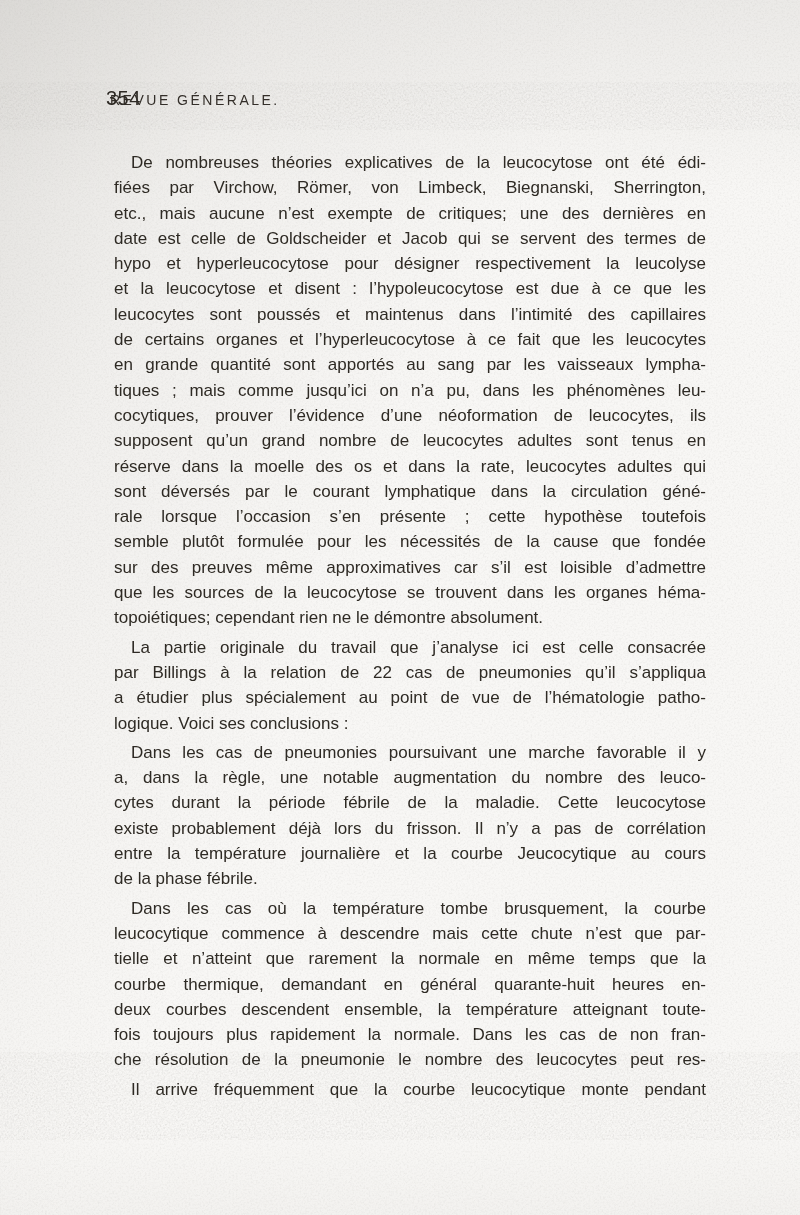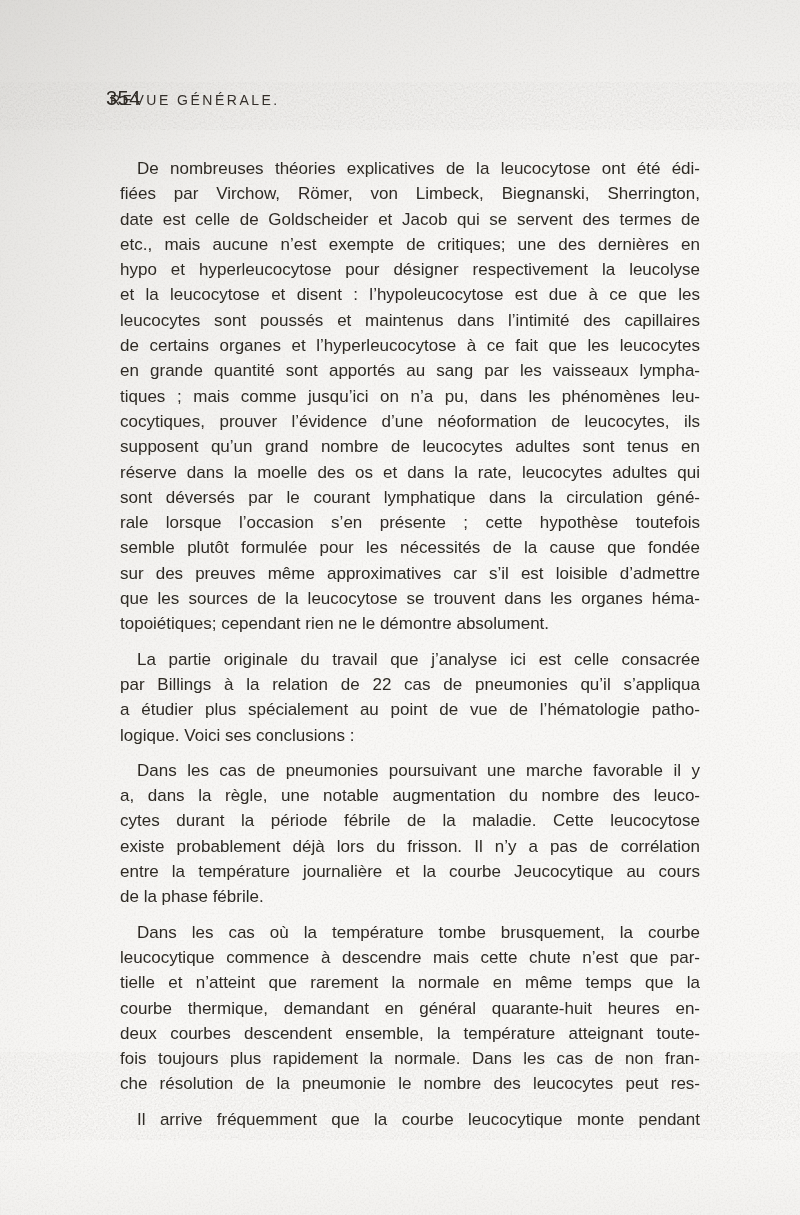--- a/index.html
+++ b/index.html
@@ -51,21 +51,21 @@
   .text-block {
     position: absolute;
     left: 110px;
     top: 146px;
     width: 600px;
     z-index: 1;
     font-size: 17px;
     line-height: 25.3px;
     color: #2e2a24;
   }
-  .para { margin: 10px; }
+  .para { margin: 4px; }
   .line {
     text-align: justify;
     text-align-last: justify;
   }
   .line.para-end { text-align-last: left; }
   .line.indent { text-indent: 17px; }
 </style>
 </head>
 <body>
 
@@ -85,22 +85,22 @@
 
   <div class="header">
     <span class="pagenum">354</span>
     <div class="running-title">REVUE GÉNÉRALE.</div>
   </div>
 
   <div class="text-block">
       <div class="para">
         <div class="line indent">De nombreuses théories explicatives de la leucocytose ont été édi-</div>
         <div class="line">fiées par Virchow, Römer, von Limbeck, Biegnanski, Sherrington,</div>
+        <div class="line">etc., mais aucune n’est exempte de critiques; une des dernières en</div>
         <div class="line">date est celle de Goldscheider et Jacob qui se servent des termes de</div>
-        <div class="line">etc., mais aucune n’est exempte de critiques; une des dernières en</div>
         <div class="line">hypo et hyperleucocytose pour désigner respectivement la leucolyse</div>
         <div class="line">et la leucocytose et disent : l’hypoleucocytose est due à ce que les</div>
         <div class="line">leucocytes sont poussés et maintenus dans l’intimité des capillaires</div>
         <div class="line">de certains organes et l’hyperleucocytose à ce fait que les leucocytes</div>
         <div class="line">en grande quantité sont apportés au sang par les vaisseaux lympha-</div>
         <div class="line">tiques ; mais comme jusqu’ici on n’a pu, dans les phénomènes leu-</div>
         <div class="line">cocytiques, prouver l’évidence d’une néoformation de leucocytes, ils</div>
         <div class="line">supposent qu’un grand nombre de leucocytes adultes sont tenus en</div>
         <div class="line">réserve dans la moelle des os et dans la rate, leucocytes adultes qui</div>
         <div class="line">sont déversés par le courant lymphatique dans la circulation géné-</div>

